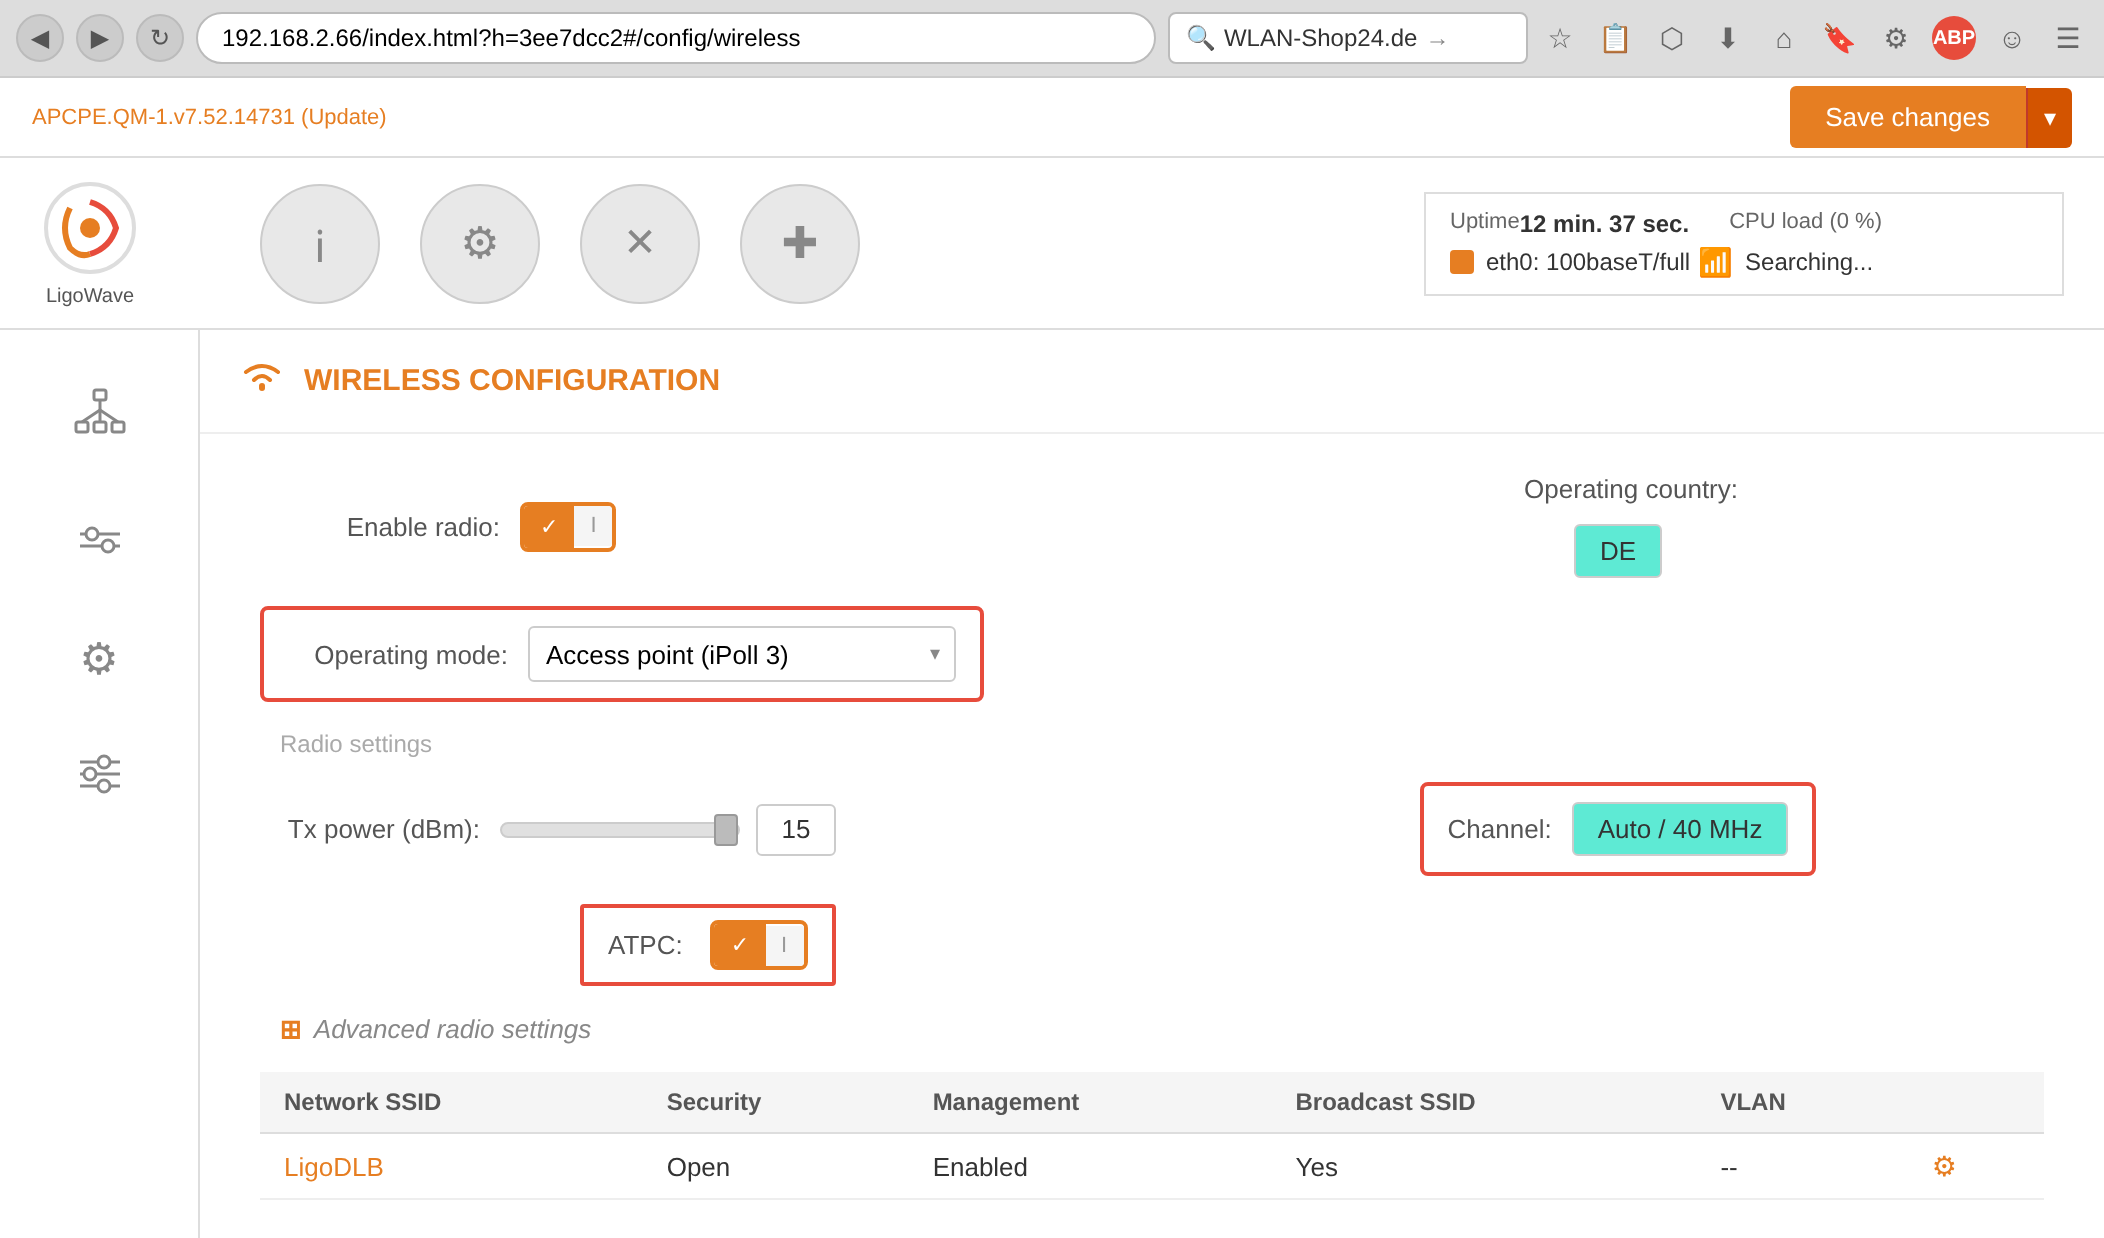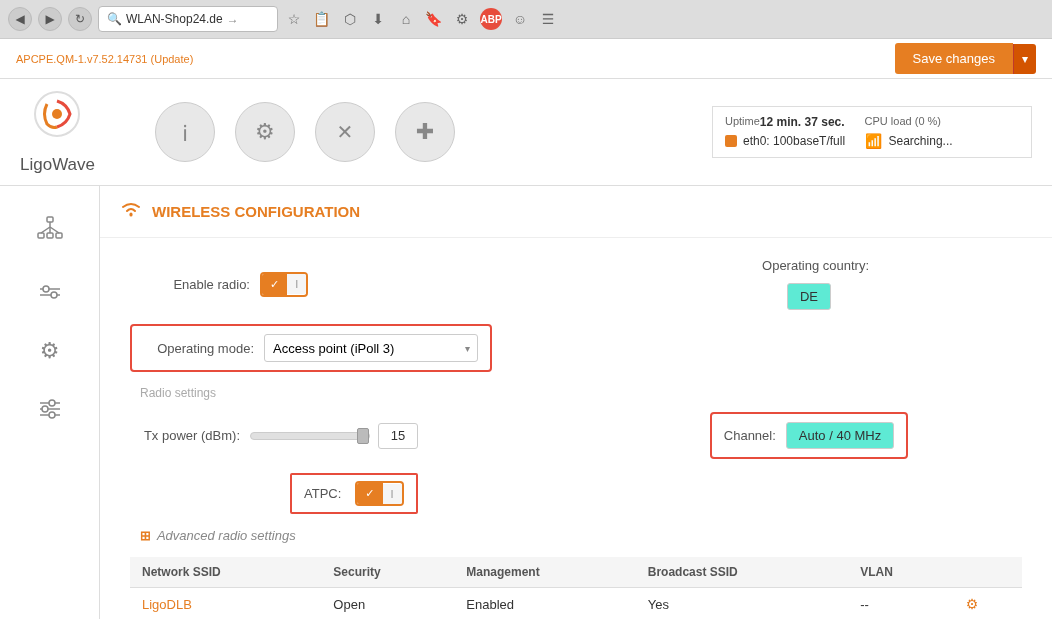--- a/index.html
+++ b/index.html
@@ -90,21 +90,21 @@
       padding: 10px 20px;
       gap: 0;
     }
     .logo-area {
       display: flex; flex-direction: column; align-items: center; margin-right: 60px;
     }
     .logo-circle {
       width: 50px; height: 50px;
     }
     .logo-text {
-      font-size: 17px; color: #555; margin-top: 16px;
+      font-size: 10px; color: #555; margin-top: 4px;
     }
     .nav-icons {
       display: flex; gap: 20px; align-items: center; flex: 1;
     }
     .nav-icon-btn {
       width: 60px; height: 60px; border-radius: 50%;
       background: #e8e8e8; border: 1px solid #ccc;
       display: flex; align-items: center; justify-content: center;
       cursor: pointer; font-size: 22px; color: #888;
     }
@@ -114,21 +114,21 @@
     }
     .status-row {
       display: flex; gap: 20px;
     }
     .status-item {
       display: flex; flex-direction: row;
     }
     .status-label { font-size: 11px; color: #666; }
     .status-value { font-size: 12px; color: #333; font-weight: bold; }
     .status-net-row {
-      display: flex; gap: 20px; align-items: center;
+      display: flex; gap: 4px; align-items: center;
     }
     .status-net-item {
       display: flex; align-items: center; gap: 6px; font-size: 12px;
     }
     .eth-dot {
       width: 12px; height: 12px; background: #e67e22; border-radius: 2px;
     }
     .wifi-icon-small { font-size: 14px; color: #888; }
 
     
@@ -258,20 +258,21 @@
     .label-right { text-align: right; min-width: 120px; font-size: 13px; color: #555; }
   </style>
 </head>
 <body>
 
 <div class="browser-chrome">
   <div class="browser-toolbar">
     <div class="browser-nav-btn">◀</div>
     <div class="browser-nav-btn">▶</div>
     <div class="browser-nav-btn">↻</div>
+    <input class="browser-url-bar" value="192.168.2.66/index.html?h=3ee7dcc2#/config/wireless" style="">
     <div class="browser-search-input" style="display:flex;align-items:center;height:26px;width:180px;border:1px solid #bbb;border-radius:4px;padding:0 8px;background:white;font-size:12px;">
       <span>🔍</span>
       <span style="margin-left:4px;">WLAN-Shop24.de</span>
       <span style="margin-left:4px;color:#888">→</span>
     </div>
     <div class="browser-icons">
       <div class="browser-icon">☆</div>
       <div class="browser-icon">📋</div>
       <div class="browser-icon">⬡</div>
       <div class="browser-icon">⬇</div>

